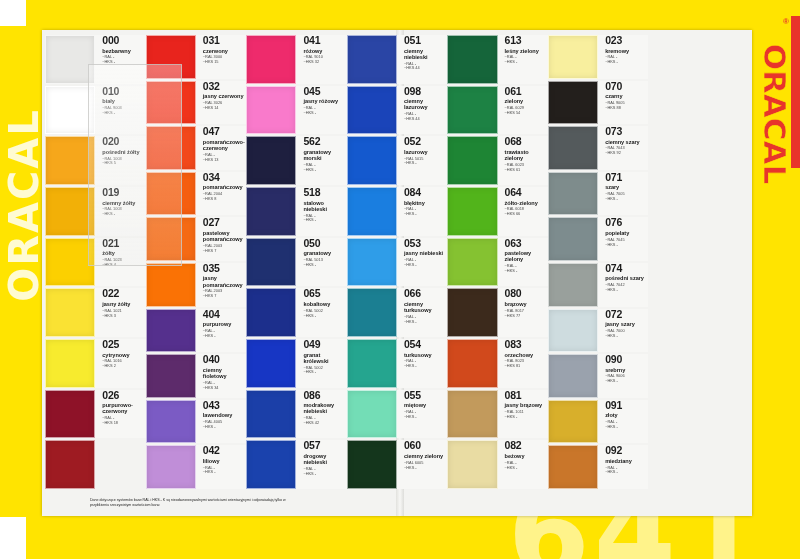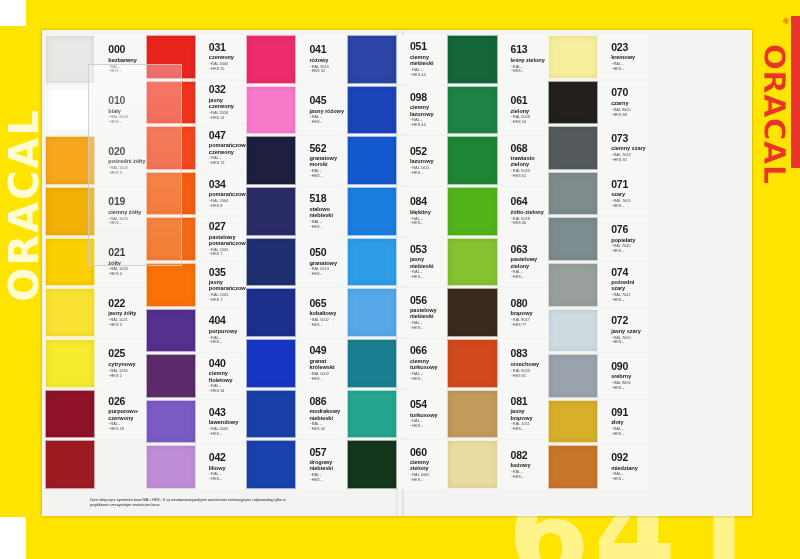--- a/index.html
+++ b/index.html
@@ -85,23 +85,23 @@
     box-sizing:border-box;
   }
   .swatch{
     width:50%;
     border:0.5px solid rgba(255,255,255,.6);
     box-sizing:border-box;
     box-shadow:inset 0 0 6px rgba(0,0,0,.10);
   }
   .meta{
     width:50%;
-    padding-left:13px;
+    padding-left:7px;
     box-sizing:border-box;
-    display:flex;flex-direction:column;justify-content:center;
+    display:flex;flex-direction:column;justify-content:flex-start;
     overflow:hidden;
     background:#F7F7F5;
   }
   .code{
     font-size:10.5px;font-weight:bold;color:#1b1b1b;
     line-height:1.05;letter-spacing:-0.2px;
   }
   .name{
     font-size:5.6px;font-weight:bold;color:#202020;
     line-height:1.12;margin-top:1.5px;
@@ -504,46 +504,46 @@
             <div class="meta">
               <div class="code">053</div>
               <div class="name">jasny niebieski</div>
               <div class="refs">
                 <div>~RAL -</div>
                 <div>~HKS -</div>
               </div>
             </div>
           </div>
           <div class="cell">
-            <div class="swatch" style="background: rgb(87, 168, 232);"></div>
-            <div class="meta">
-              <div class="code">056</div>
-              <div class="name">pastelowy niebieski</div>
-              <div class="refs">
-                <div>~RAL -</div>
-                <div>~HKS -</div>
-              </div>
-            </div>
-          </div>
-          <div class="cell">
             <div class="swatch" style="background: rgb(27, 127, 146);"></div>
             <div class="meta">
               <div class="code">066</div>
               <div class="name">ciemny turkusowy</div>
               <div class="refs">
                 <div>~RAL -</div>
                 <div>~HKS -</div>
               </div>
             </div>
           </div>
           <div class="cell">
             <div class="swatch" style="background: rgb(37, 165, 143);"></div>
             <div class="meta">
               <div class="code">054</div>
               <div class="name">turkusowy</div>
+              <div class="refs">
+                <div>~RAL -</div>
+                <div>~HKS -</div>
+              </div>
+            </div>
+          </div>
+          <div class="cell">
+            <div class="swatch" style="background: rgb(115, 221, 182);"></div>
+            <div class="meta">
+              <div class="code">055</div>
+              <div class="name">miętowy</div>
               <div class="refs">
                 <div>~RAL -</div>
                 <div>~HKS -</div>
               </div>
             </div>
           </div>
           <div class="cell">
             <div class="swatch" style="background: rgb(20, 54, 28);"></div>
             <div class="meta">
               <div class="code">060</div>

